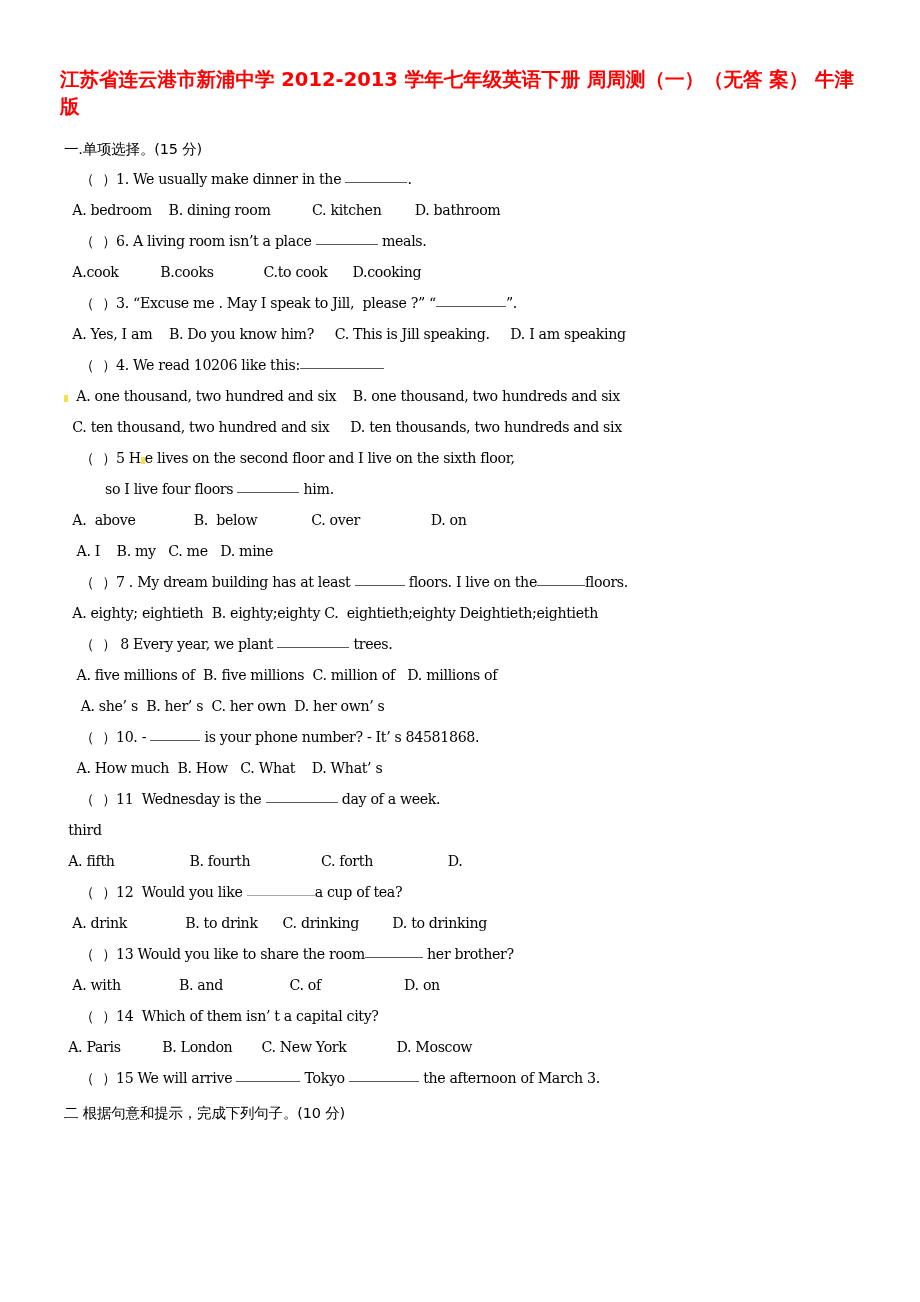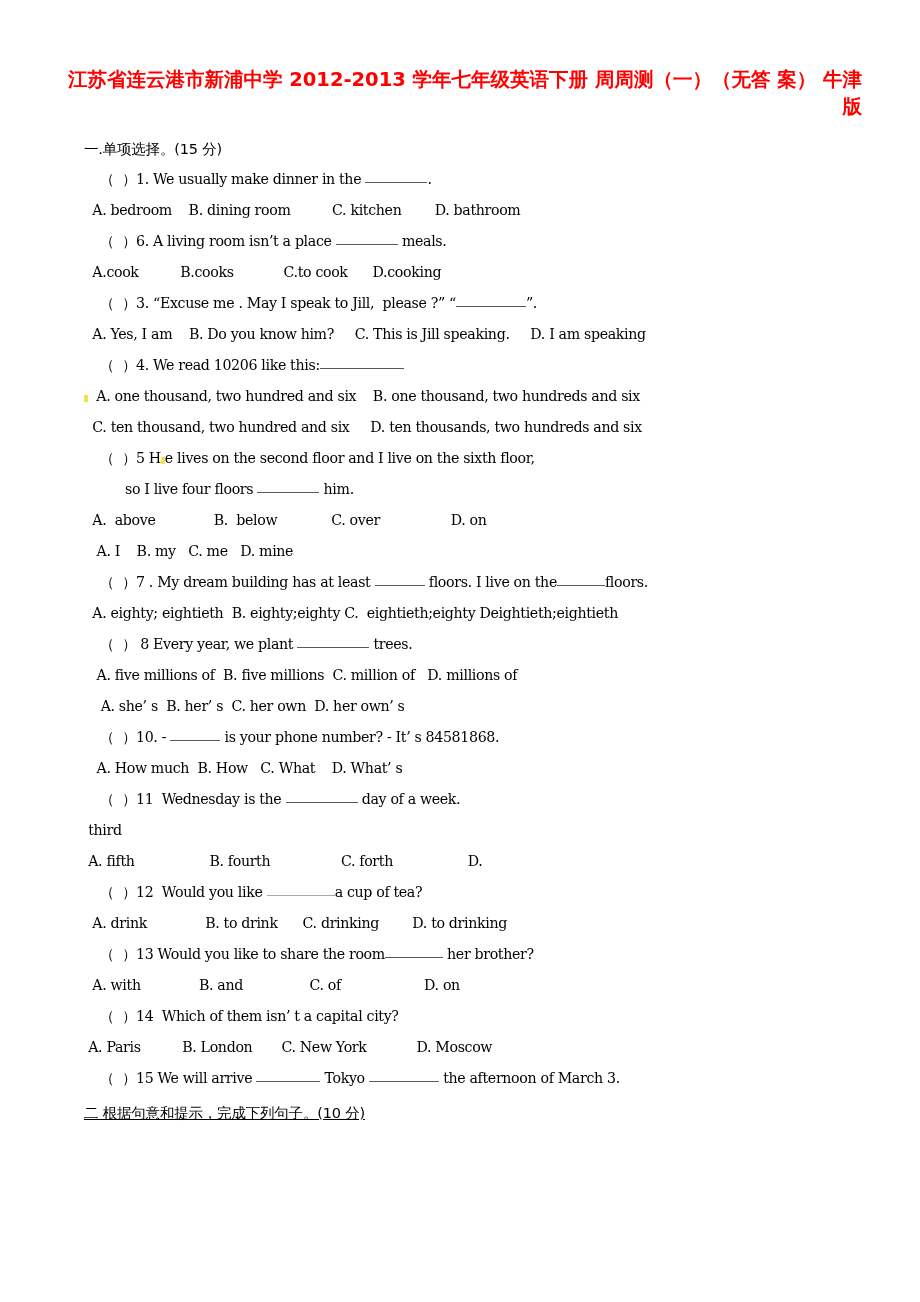--- a/index.html
+++ b/index.html
@@ -22,47 +22,46 @@
     padding: 0;
     position: relative;
   }
 
   
   .doc-title {
     color: #ff0000;
     font-weight: bold;
     font-size: 19.5px;
     line-height: 27px;
-    text-align: right;
+    text-align: left;
     margin: 0;
     padding: 66px 58px 0 60px;
     letter-spacing: 0px;
     font-family: "DejaVu Sans", "Liberation Sans", sans-serif;
   }
 
   
   .content {
-    padding: 0 52px 0 84px;
+    padding: 0 52px 0 64px;
     font-size: 15px;
   }
 
   .section-head {
     font-size: 14.5px;
     line-height: 30px;
     margin: 14px 0 0 0;
     font-family: "DejaVu Sans", "Liberation Sans", sans-serif;
     letter-spacing: -0.2px;
   }
   .section-head-2 {
     font-size: 14.5px;
     line-height: 30px;
     margin: 4px 0 0 0;
     font-family: "DejaVu Sans", "Liberation Sans", sans-serif;
     letter-spacing: -0.2px;
-    text-decoration: underline;
   }
 
   .qline {
     font-family: "DejaVu Serif", "Liberation Serif", serif;
     font-size: 14.2px;
     line-height: 31px;
     white-space: pre-wrap;
     margin: 0;
     letter-spacing: -0.35px;
   }

